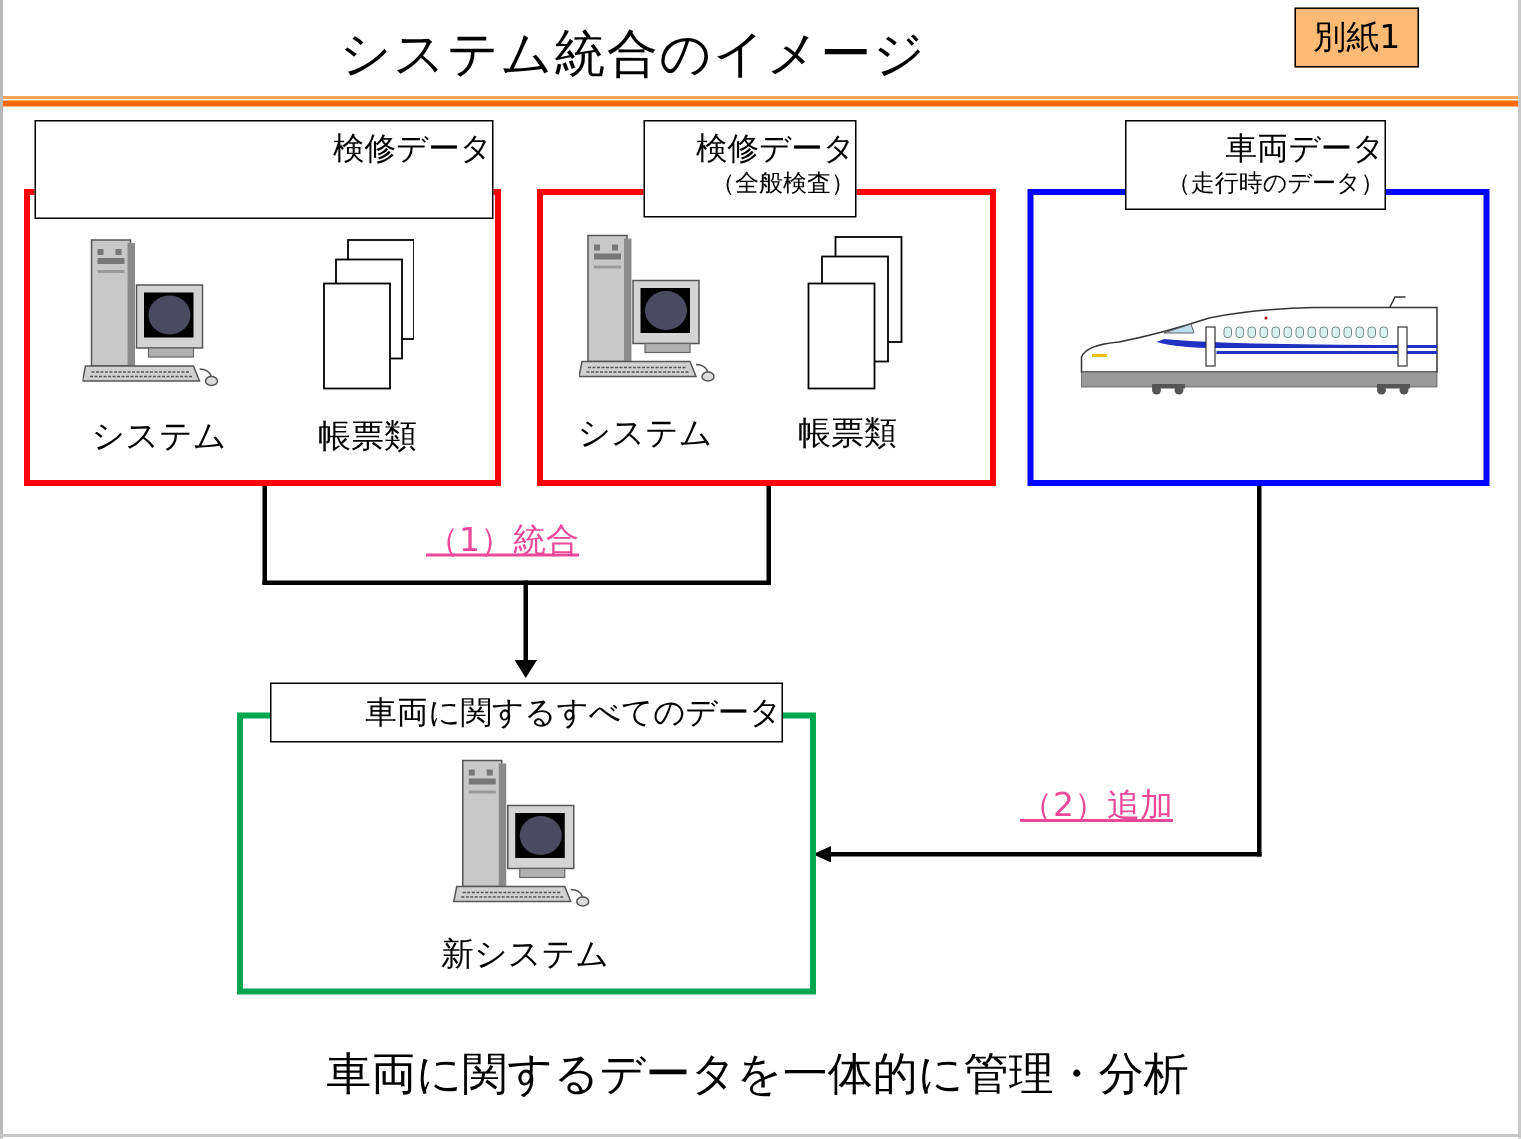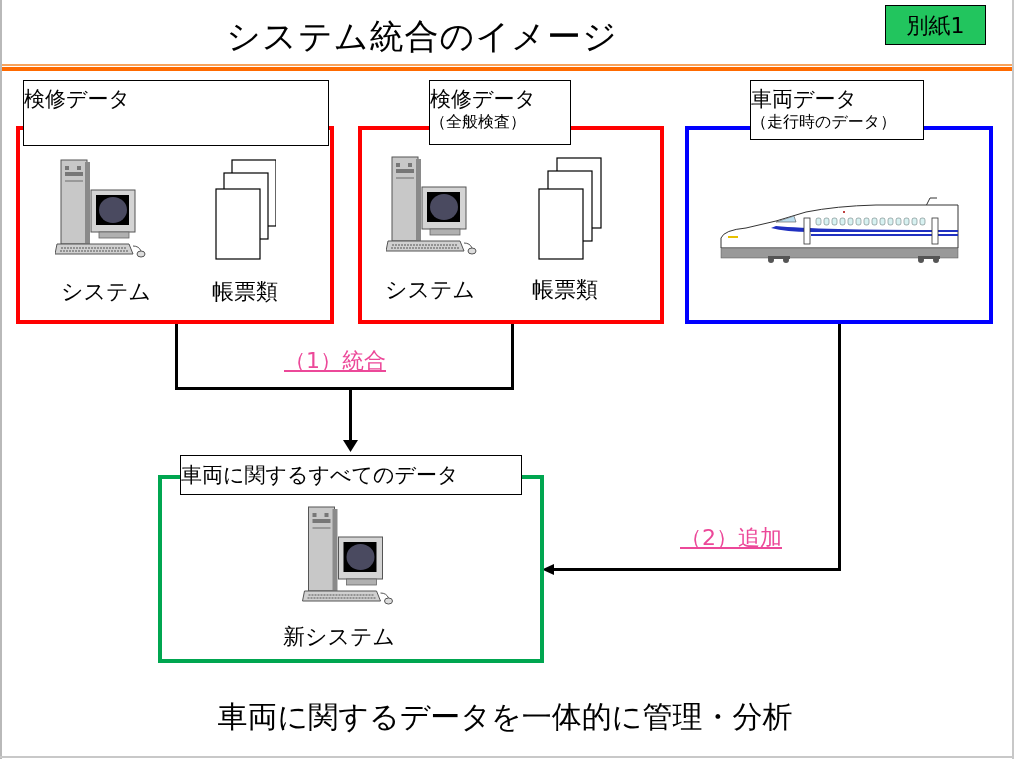--- a/index.html
+++ b/index.html
@@ -4,32 +4,32 @@
 <style>
   html, body { margin:0; padding:0; background:#ffffff; }
   body { width:1014px; height:759px; position:relative; overflow:hidden;
          font-family:"DejaVu Sans", "Liberation Sans", sans-serif; color:#000; }
   .frame-left { position:absolute; left:0; top:0; width:2px; height:759px; background:#b9b9b9; }
   .frame-right { position:absolute; left:1012px; top:0; width:2px; height:759px; background:#c8c8c8; }
   .frame-bottom { position:absolute; left:0; top:756px; width:1014px; height:2px; background:#c8c8c8; }
 
   .title { position:absolute; left:0; width:844px; top:14px; text-align:center;
            font-size:34px; line-height:44px; letter-spacing:1px; }
-  .appendix { position:absolute; left:885px; top:5px; width:101px; height:40px; border:1.5px solid #000;
-              background:#22c55e; font-size:22px; line-height:40px; text-align:center; box-sizing:border-box; }
+  .appendix { position:absolute; left:863px; top:5px; width:83px; height:40px; border:1.5px solid #000;
+              background:#fdba74; font-size:22px; line-height:40px; text-align:center; box-sizing:border-box; }
   .rule-thin { position:absolute; left:2px; width:1010px; top:64px; height:2px; background:#f7a35c; }
   .rule-thick { position:absolute; left:2px; width:1010px; top:67px; height:4px; background:#ff6a00; }
 
   .box { position:absolute; box-sizing:border-box; background:transparent; }
   .box.red { border:4px solid #ff0000; }
   .box.blue { border:4px solid #0000ff; }
   .box.green { border:4px solid #00a650; }
 
   .label { position:absolute; background:#fff; border:1.5px solid #000; box-sizing:border-box;
-           text-align:left; }
+           text-align:right; }
   .label .main { font-size:21px; line-height:26px; display:block; }
   .label .sub { font-size:16px; line-height:20px; display:block; }
 
   .caption { position:absolute; font-size:22px; line-height:26px; text-align:center; }
 
   .link { position:absolute; color:#ec4899; text-decoration:underline; font-size:22px; line-height:26px; }
 
   .line { position:absolute; background:#000; }
 
   .bottom-text { position:absolute; left:0; width:1010px; top:697px; text-align:center; font-size:30px; line-height:40px; }
@@ -185,15 +185,15 @@
   <rect x="36" y="32" width="44" height="42" fill="#d4d4d4" stroke="#555" stroke-width="1"></rect>
   <rect x="41" y="37" width="33" height="30" fill="#000"></rect>
   <ellipse cx="58" cy="52" rx="14" ry="13" fill="#4a4a60"></ellipse>
   <rect x="44" y="74" width="30" height="6" fill="#b0b0b0" stroke="#666" stroke-width="0.8"></rect>
   <polygon points="2,86 74,86 78,96 0,96" fill="#d0d0d0" stroke="#555" stroke-width="1"></polygon>
   <line x1="6" y1="90" x2="72" y2="90" stroke="#555" stroke-dasharray="2,1"></line>
   <line x1="5" y1="93" x2="74" y2="93" stroke="#555" stroke-dasharray="2,1"></line>
   <ellipse cx="86" cy="96" rx="4" ry="3" fill="#ddd" stroke="#555"></ellipse>
   <path d="M78 88 Q84 88 86 93" fill="none" stroke="#555"></path>
 </svg>
-<div class="caption" style="left:259px; top:624px; width:160px;">新システム</div>
+<div class="caption" style="left:270px; top:624px; width:160px;">新システム</div>
 
 <div class="bottom-text">車両に関するデータを一体的に管理・分析</div>
 
 </body></html>

